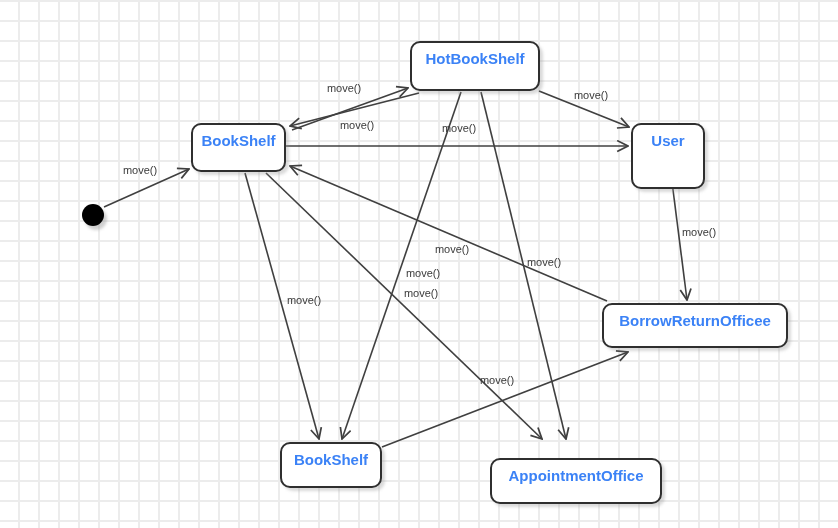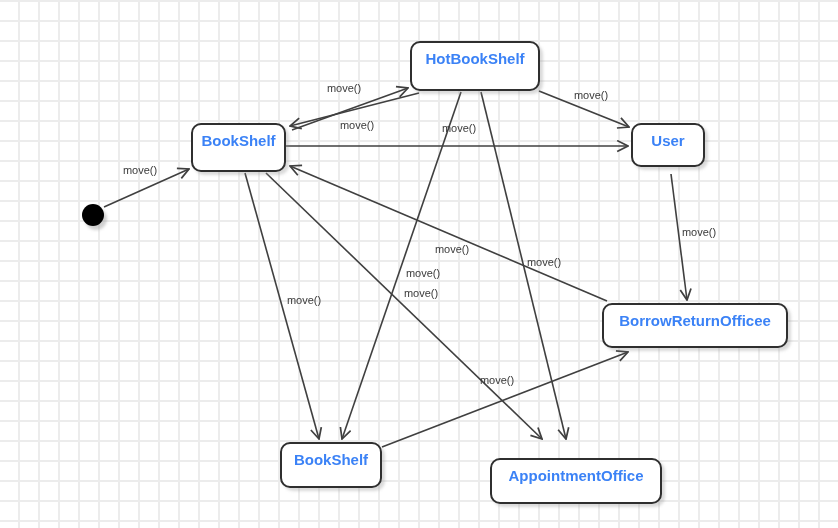--- a/index.html
+++ b/index.html
@@ -66,17 +66,17 @@
     <div class="edge-label" style="left: 699px; top: 232px;">move()</div>
     <div class="edge-label" style="left: 304px; top: 300px;">move()</div>
     <div class="edge-label" style="left: 423px; top: 273px;">move()</div>
     <div class="edge-label" style="left: 421px; top: 293px;">move()</div>
     <div class="edge-label" style="left: 544px; top: 262px;">move()</div>
     <div class="edge-label" style="left: 452px; top: 249px;">move()</div>
     <div class="edge-label" style="left: 497px; top: 380px;">move()</div>
     <div class="initial" style="left: 82px; top: 204px; width: 22px; height: 22px;"></div>
     <div class="state" style="left: 191px; top: 123px; width: 95px; height: 49px;"><span>BookShelf</span></div>
     <div class="state" style="left: 410px; top: 41px; width: 130px; height: 50px;"><span>HotBookShelf</span></div>
-    <div class="state" style="left: 631px; top: 123px; width: 74px; height: 44px;"><span>User</span></div>
+    <div class="state" style="left: 631px; top: 123px; width: 74px; height: 66px;"><span>User</span></div>
     <div class="state" style="left: 602px; top: 303px; width: 186px; height: 45px;"><span>BorrowReturnOfficee</span></div>
     <div class="state" style="left: 280px; top: 442px; width: 102px; height: 46px;"><span>BookShelf</span></div>
     <div class="state" style="left: 490px; top: 442px; width: 172px; height: 46px; margin-top: 16px;"><span>AppointmentOffice</span></div>
   </div>
 
 </body></html>

